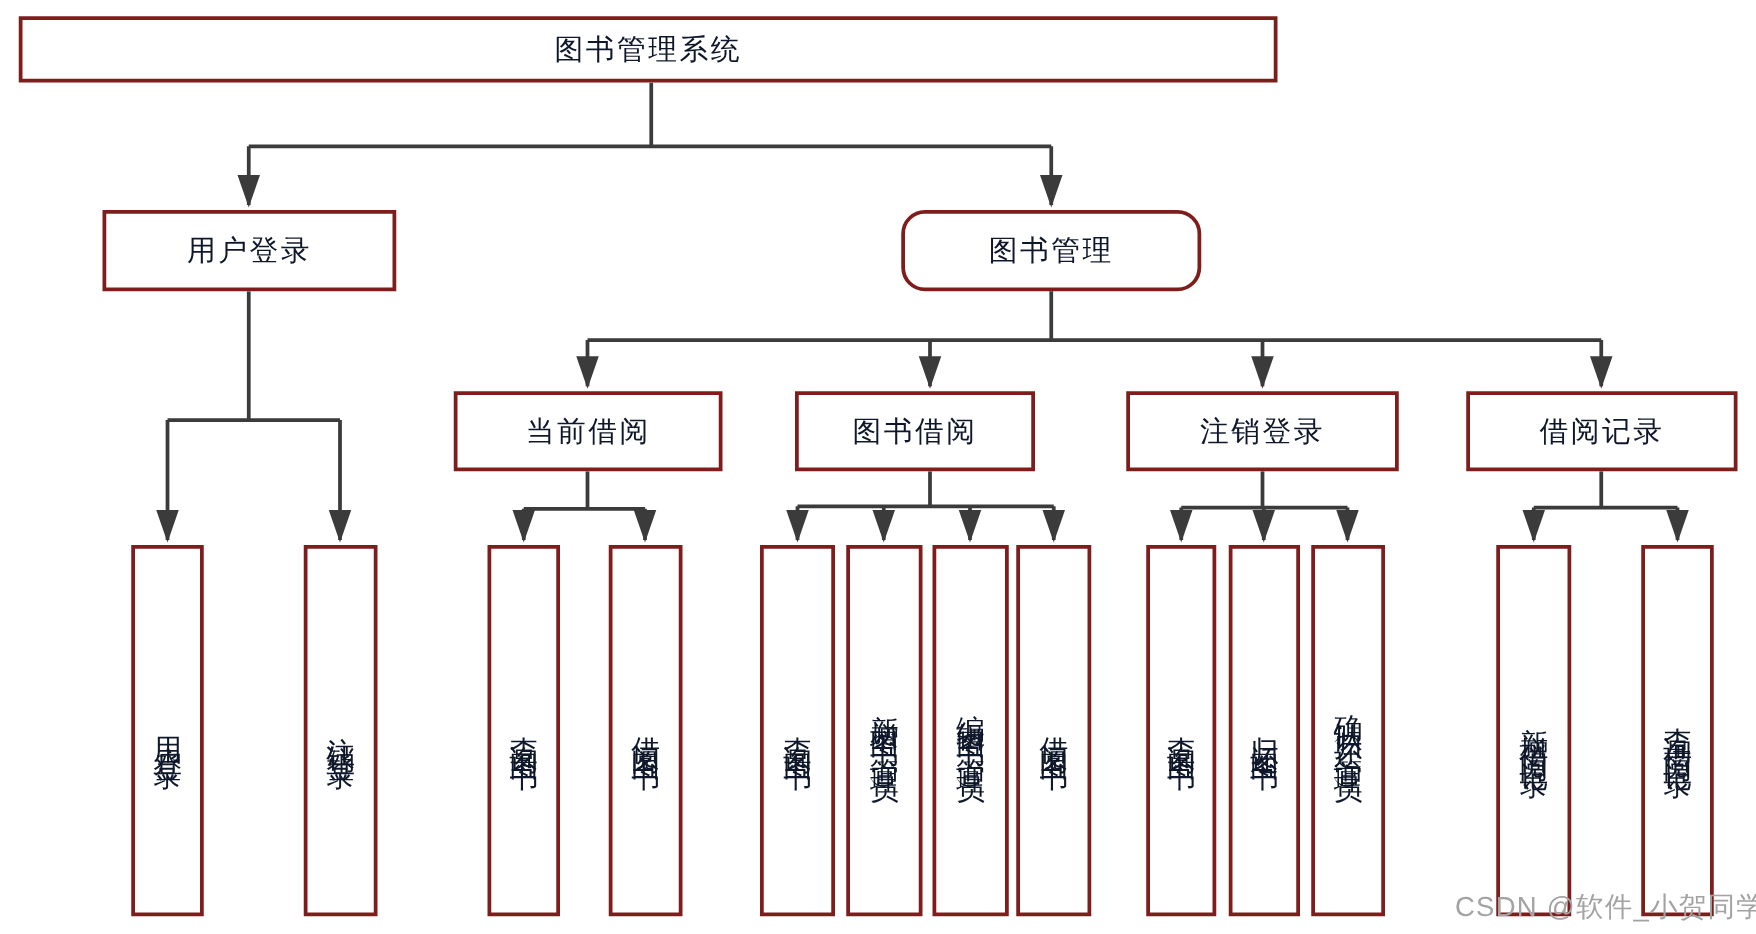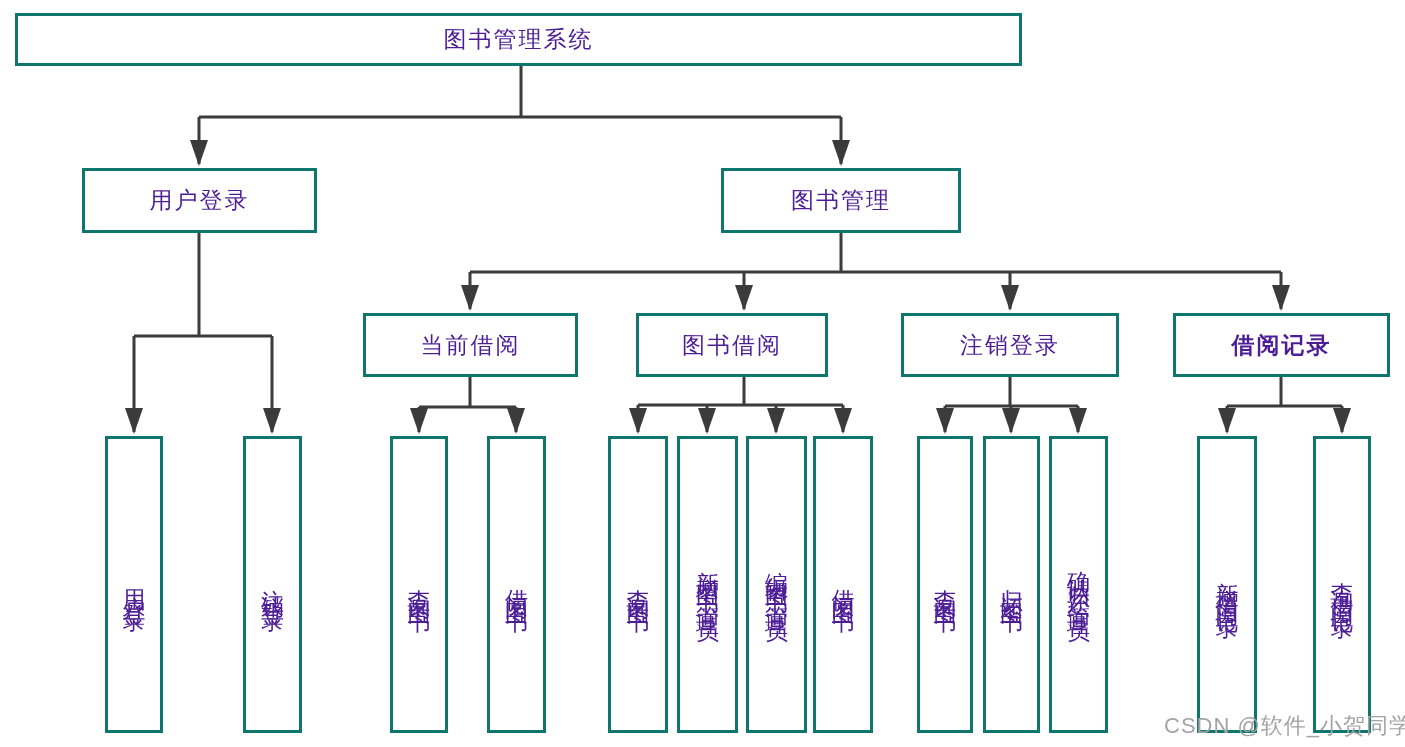--- a/index.html
+++ b/index.html
@@ -6,23 +6,23 @@
   body { width:1405px; height:747px; overflow:hidden;
          font-family:"Liberation Sans","DejaVu Sans",sans-serif; }
   .canvas { position:relative; width:1405px; height:747px; background:#ffffff; }
 
   svg.connectors { position:absolute; left:0; top:0; width:1405px; height:747px; }
   svg.connectors path { stroke:#3b3b3b; stroke-width:3; fill:none; }
   svg.connectors polygon { fill:#3b3b3b; stroke:none; }
 
   .hnode, .vnode {
     position:absolute; box-sizing:border-box;
-    background:#ffffff; border:3px solid #0f766e;
+    background:#ffffff; border:3px solid #7f1d1d;
     display:flex; align-items:center; justify-content:center;
-    color:#4c1d95;
+    color:#0f172a;
   }
   .hnode span { font-size:23px; letter-spacing:2px; white-space:nowrap; }
   .vnode span {
     writing-mode:vertical-rl;
     font-size:23px; letter-spacing:7px; line-height:1;
     white-space:nowrap;
   }
   .watermark {
     position:absolute; left:1164px; top:711px;
     font-size:22px; color:#a3a3a3; letter-spacing:1px;
@@ -70,34 +70,34 @@
     <polygon points="1333,408 1351,408 1342,434"></polygon>
   </svg>
 
   <div class="hnode" style="left:15px; top:13px; width:1007px; height:53px;">
     <span>图书管理系统</span>
   </div>
 
   <div class="hnode" style="left:82px; top:168px; width:235px; height:65px;">
     <span>用户登录</span>
   </div>
-  <div class="hnode" style="left:721px; top:168px; width:240px; height:65px;">
+  <div class="hnode" style="left:721px; top:168px; width:240px; height:65px;border-radius:19px;">
     <span>图书管理</span>
   </div>
 
   <div class="hnode" style="left:363px; top:313px; width:215px; height:64px;">
     <span>当前借阅</span>
   </div>
   <div class="hnode" style="left:636px; top:313px; width:192px; height:64px;">
     <span>图书借阅</span>
   </div>
   <div class="hnode" style="left:901px; top:313px; width:218px; height:64px;">
     <span>注销登录</span>
   </div>
-  <div class="hnode" style="left:1173px; top:313px; width:217px; height:64px;font-weight:bold;">
+  <div class="hnode" style="left:1173px; top:313px; width:217px; height:64px;">
     <span>借阅记录</span>
   </div>
 
   <div class="vnode" style="left:105px; top:436px; width:58px; height:297px;">
     <span>用户登录</span>
   </div>
   <div class="vnode" style="left:243px; top:436px; width:59px; height:297px;">
     <span>注销登录</span>
   </div>
 

